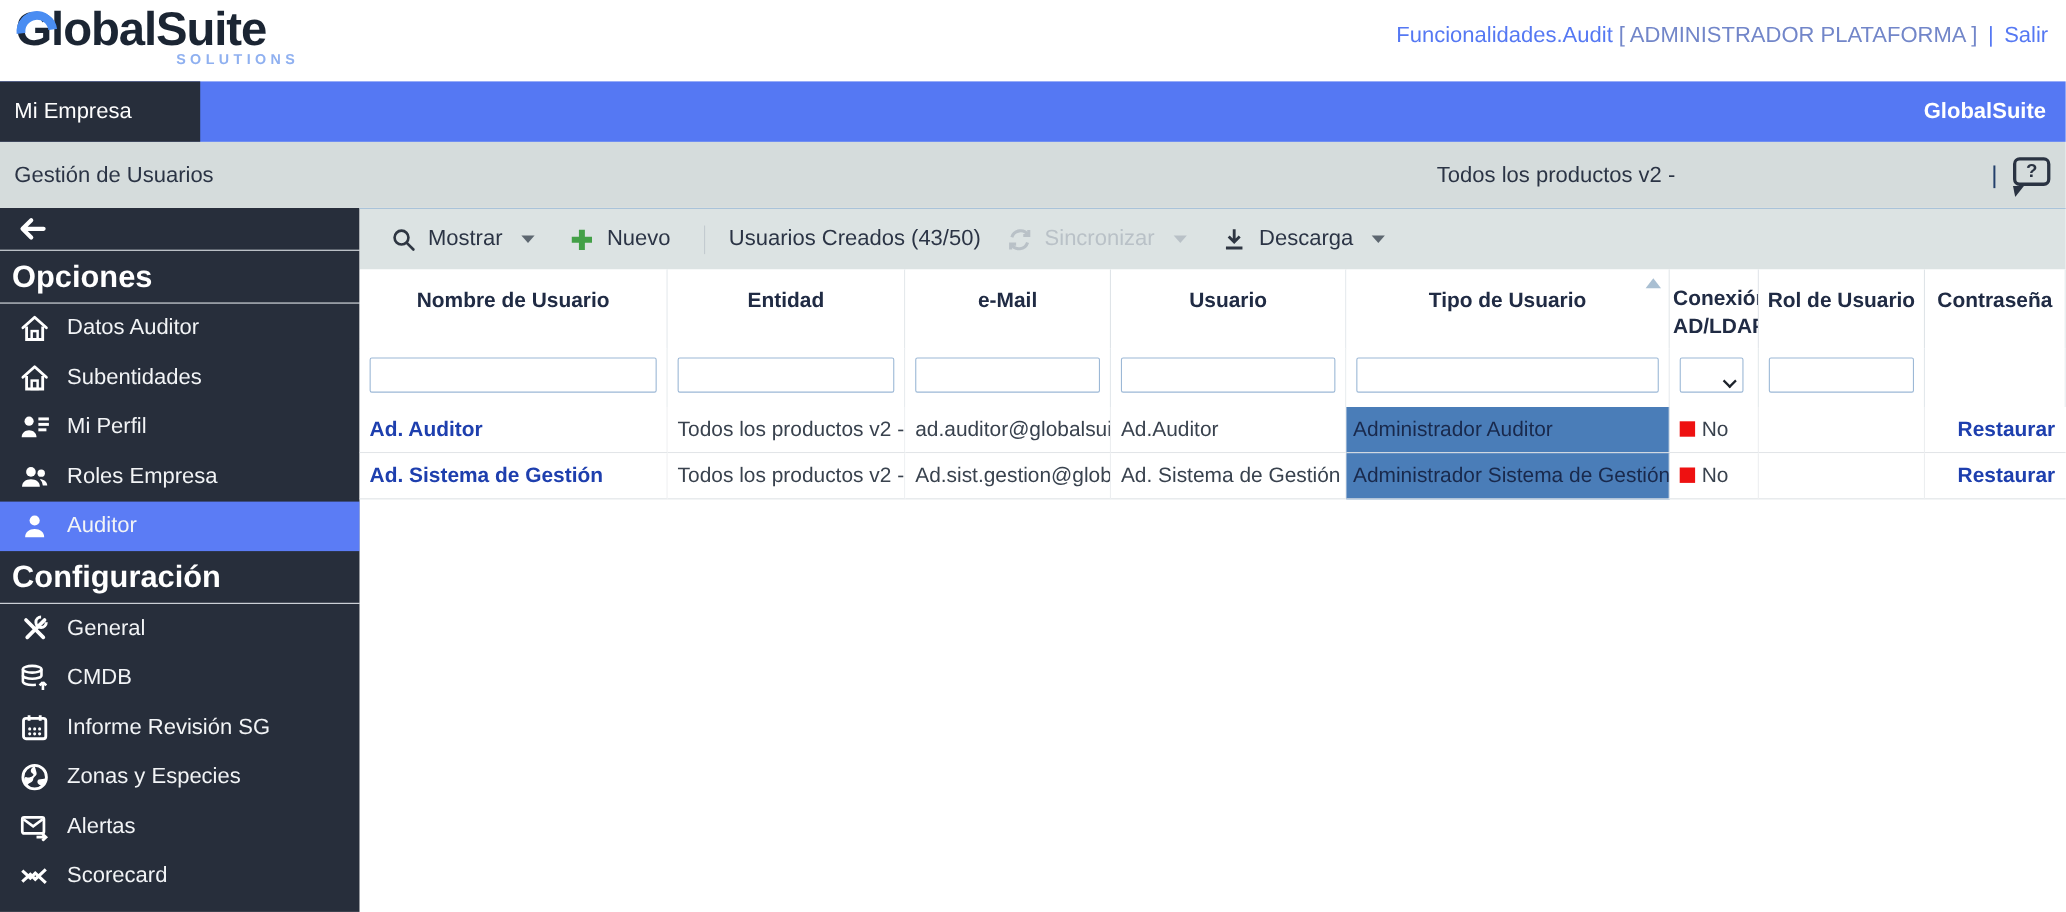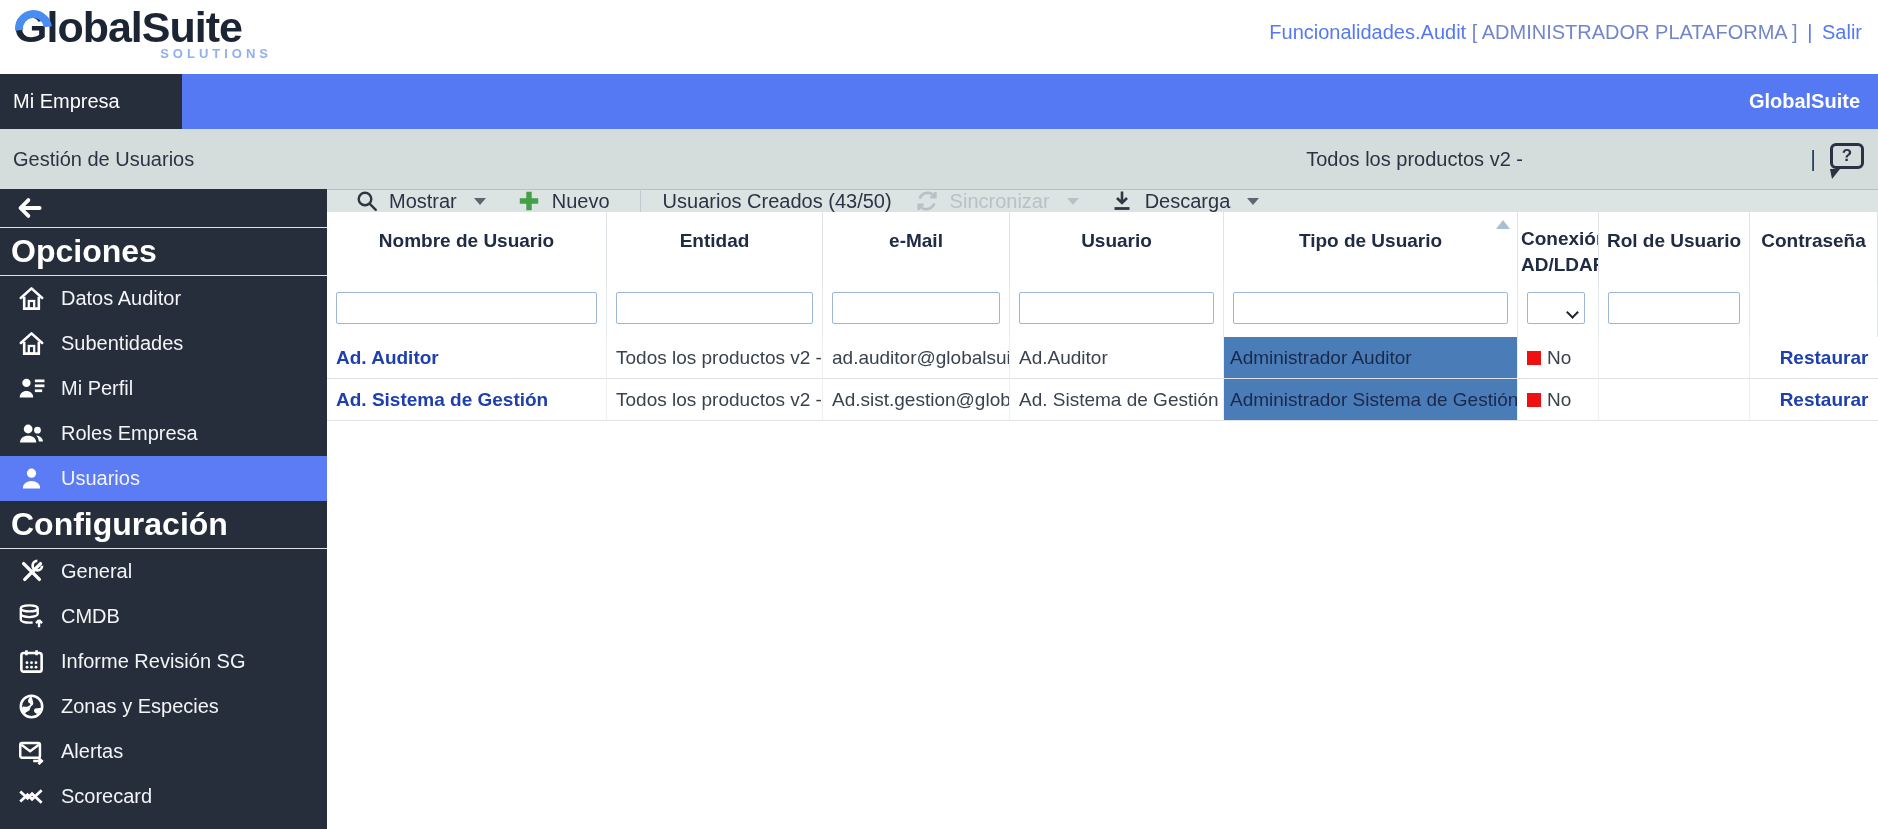--- a/index.html
+++ b/index.html
@@ -40,29 +40,29 @@
     clip-path:polygon(0 0, 100% 0, 20% 100%); }
 
   
   .main { display:flex; height:640px; }
 
   
   .sidebar { width:327px; background:#272e3b; flex:none; }
   .back-row { height:39px; display:flex; align-items:center; padding-left:16px;
     border-bottom:1px solid #dfe3e8; cursor:pointer; }
   .section-title { height:48px; display:flex; align-items:center; padding-left:11px;
-    font-size:32px; font-weight:800; color:#fff; border-bottom:1px solid #dfe3e8; letter-spacing:0; }
+    font-size:28px; font-weight:800; color:#fff; border-bottom:1px solid #dfe3e8; letter-spacing:0; }
   .nav-item { height:45px; display:flex; align-items:center; gap:16px; padding-left:18px;
     color:#f2f4f6; font-size:20px; cursor:pointer; }
   .nav-item.selected { background:#5b7cf5; }
   .icon { display:inline-flex; width:27px; justify-content:center; flex:none; }
 
   
   .content { flex:1; background:#fff; display:flex; flex-direction:column; min-width:0; }
-  .toolbar { height:23px; background:#dce3e3; border-top:1px solid #a9c3d9; display:flex;
+  .toolbar { height:56px; background:#dce3e3; border-top:1px solid #a9c3d9; display:flex;
     align-items:center; padding-left:26px; font-size:20px; color:#2b3445; } .tb-gap-m { width:22px; } .tb-gap-l { width:30px; }
   .tb-item { display:flex; align-items:center; gap:9px; cursor:pointer; }
   .caret { width:0; height:0; border-left:6px solid transparent; border-right:6px solid transparent;
     border-top:7px solid #5d6770; margin-left:8px; }
   .caret.light { border-top-color:#b9c1c7; }
   .tb-divider { width:1px; height:26px; background:#c3cbd0; }
   .tb-disabled { color:#b9c1c7; }
 
   
   .grid { display:grid; grid-template-columns:280px 216px 187px 214px 294px 81px 151px 128px; }
@@ -187,21 +187,21 @@
       <span>Roles Empresa</span>
     </div>
 
     <div class="nav-item selected">
       <span class="icon">
         <svg viewBox="0 0 24 24" width="27" height="27">
             <circle cx="12" cy="7.3" r="4.1" fill="#fff"></circle>
             <path d="M4.3 20.8c0-4.1 3.4-6.6 7.7-6.6s7.7 2.5 7.7 6.6z" fill="#fff"></path>
           </svg>
       </span>
-      <span>Usuarios</span>
+      <span>Auditor</span>
     </div>
 
     <div class="section-title">Configuración</div>
 
     <div class="nav-item">
       <span class="icon">
         <svg viewBox="0 0 24 24" width="27" height="27">
             <path d="M5 5 19 19" stroke="#fff" stroke-width="3" stroke-linecap="round"></path>
             <path d="M20 5 6 19" stroke="#fff" stroke-width="3" stroke-linecap="round"></path>
             <path d="M17.2 2.6a4.2 4.2 0 1 0 4.2 4.2" fill="none" stroke="#fff" stroke-width="2.4"></path>

